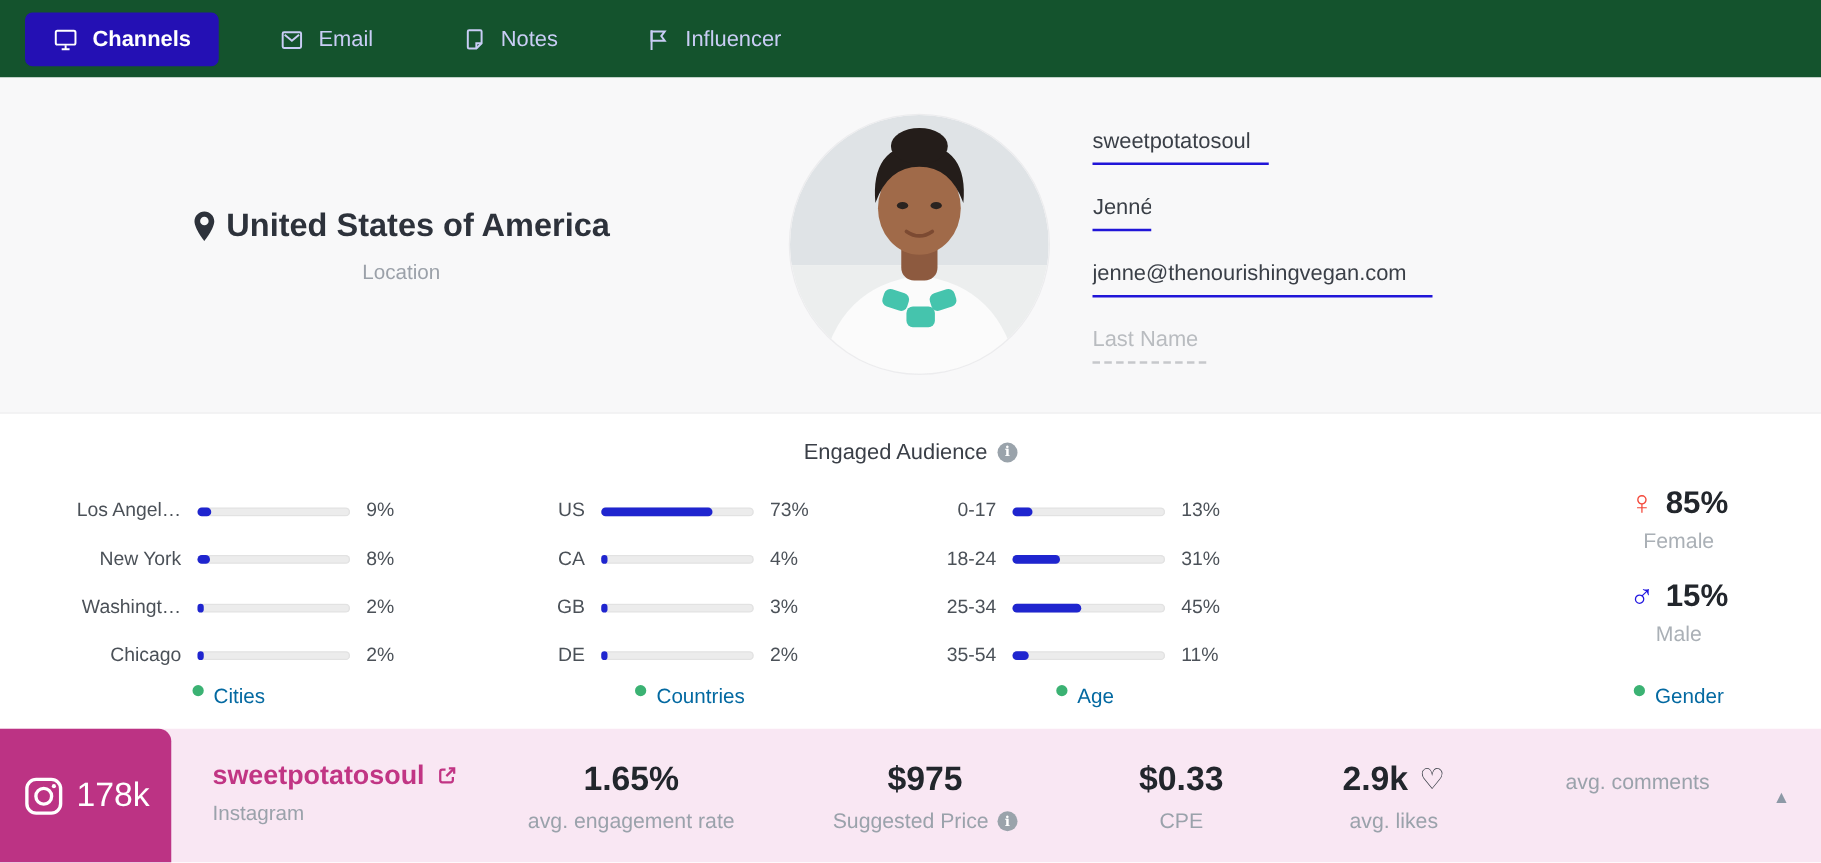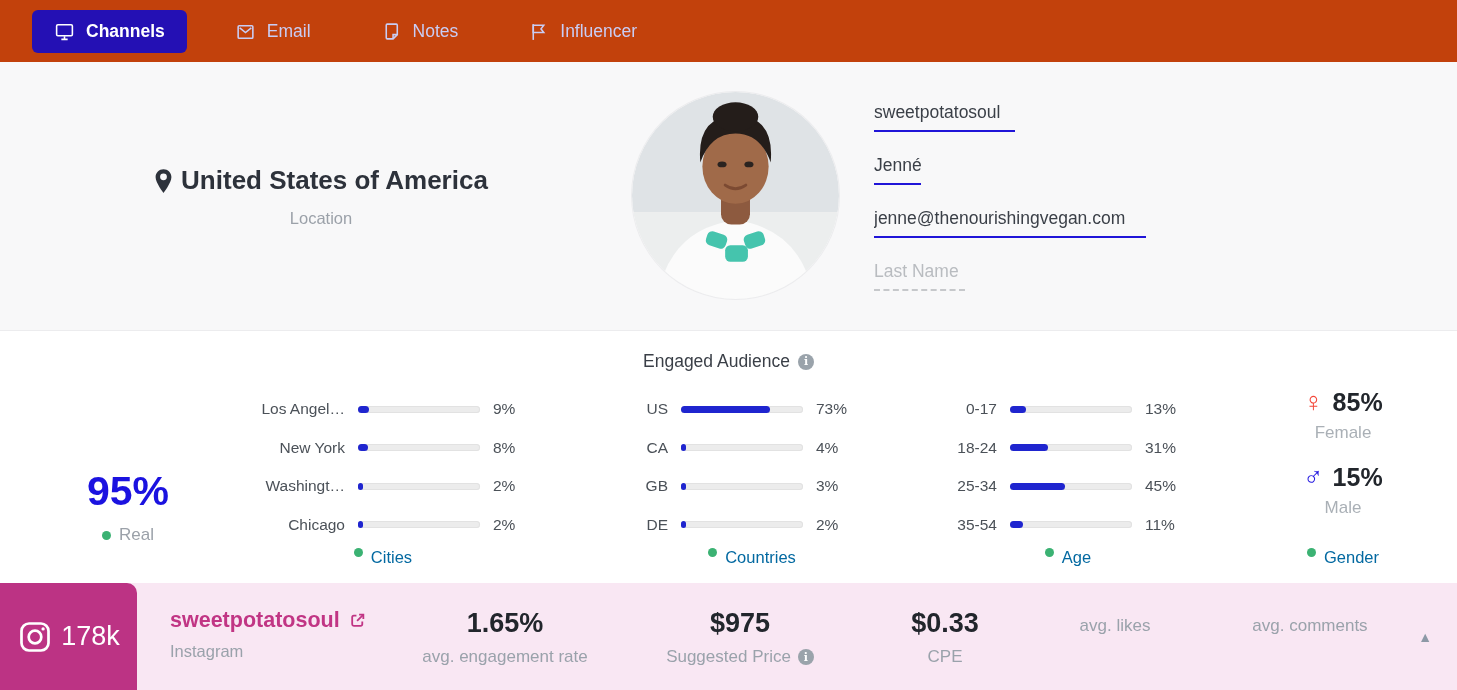--- a/index.html
+++ b/index.html
@@ -1,20 +1,20 @@
 <!DOCTYPE html>
 <html><head>
 <meta charset="utf-8">
 <style>
   * { margin:0; padding:0; box-sizing:border-box; }
   html,body { width:1457px; height:690px; overflow:hidden; background:#fff;
               font-family:"Liberation Sans", sans-serif; }
 
   
-  .topnav { height:62px; background:#c2410c; display:flex; align-items:center; padding:0 32px; }
+  .topnav { height:62px; background:#14532d; display:flex; align-items:center; padding:0 20px; }
   .tab { display:flex; align-items:center; gap:11px; color:#c9cdf5; font-size:17.5px;
          padding:11px 22px; border-radius:6px; cursor:pointer; }
   .tab + .tab { margin-left:26px; }
   .tab.active { background:#2410b4; color:#ffffff; font-weight:700; }
   .tab svg { display:block; }
 
   
   .profile { height:269px; background:#f8f8f9; border-bottom:1px solid #ececee;
              display:flex; align-items:flex-start; padding-left:60px; }
   .loc-block { width:522px; text-align:center; padding-top:103px; }
@@ -185,27 +185,20 @@
     </div>
   </div>
 </section>
 
 <section class="audience">
   <div class="aud-title">
     <span>Engaged Audience</span>
     <span class="info-dot">i</span>
   </div>
   <div class="charts-row">
-    <div class="group real-group">
-      <div class="real-value">95%</div>
-      <div class="real-label">
-        <span class="gdot"></span>
-        <span>Real</span>
-      </div>
-    </div>
 
     <div class="group cities-group">
       <div class="bars">
           <div class="bar-row">
             <span class="bar-label">Los Angel…</span>
             <span class="bar-track">
               <span class="bar-fill" style="width: 9%;"></span>
             </span>
             <span class="bar-value">9%</span>
           </div>
@@ -372,20 +365,24 @@
   </div>
 
   <div class="stat s-cpe">
     <div class="val">$0.33</div>
     <div class="lab">
         <span>CPE</span>
       </div>
   </div>
 
   <div class="stat s-likes">
+    <div class="val">
+      <span>2.9k</span>
+      <span class="heart-glyph">♡</span>
+    </div>
     <div class="lab">
         <span>avg. likes</span>
       </div>
   </div>
 
   <div class="stat s-comm">
     <div class="lab">
         <span>avg. comments</span>
       </div>
   </div>

